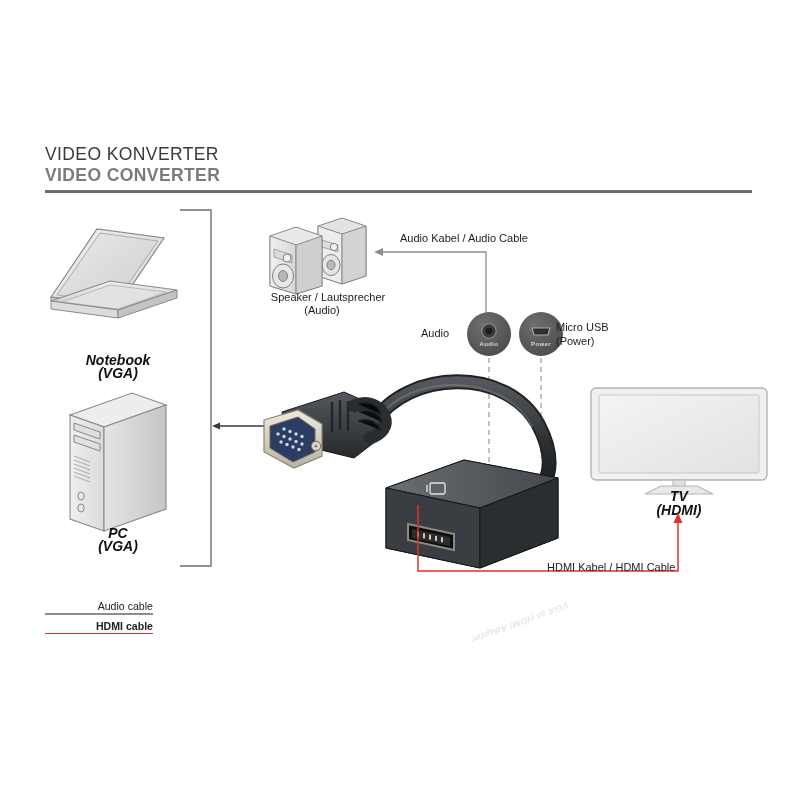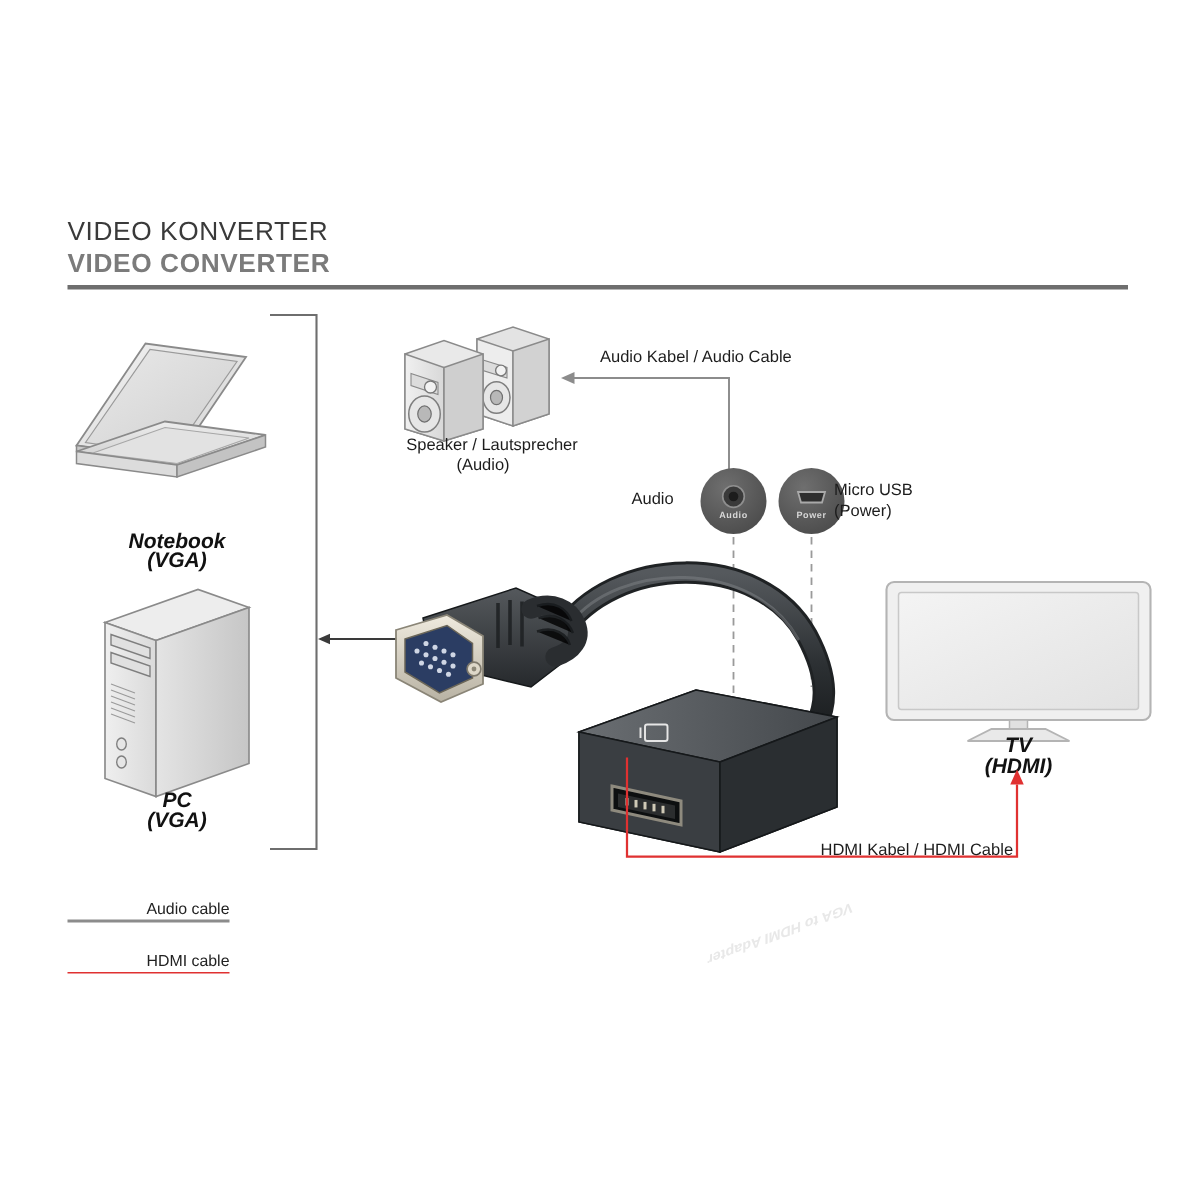--- a/index.html
+++ b/index.html
@@ -319,19 +319,19 @@
       <path d="M263,8 L258.5,18 L267.5,18 Z" fill="#e03131"></path>
     </svg>
   </div>
   <div class="abs lbl" style="left:500px;top:560px;padding-left:47px;">HDMI Kabel / HDMI Cable</div>
 
   <div class="abs" style="left:45px;top:600px;">
     <div>
       <div class="leg-txt">Audio cable</div>
       <div class="leg-rule" style="background:#8c8c8c;"></div>
     </div>
-    <div style="margin-top:20px;">
+    <div style="margin-top:5px;font-weight:bold;">
       <div class="leg-txt">HDMI cable</div>
       <div class="leg-rule" style="background:#e03131;"></div>
     </div>
   </div>
 
 </div>
 
 </body></html>

